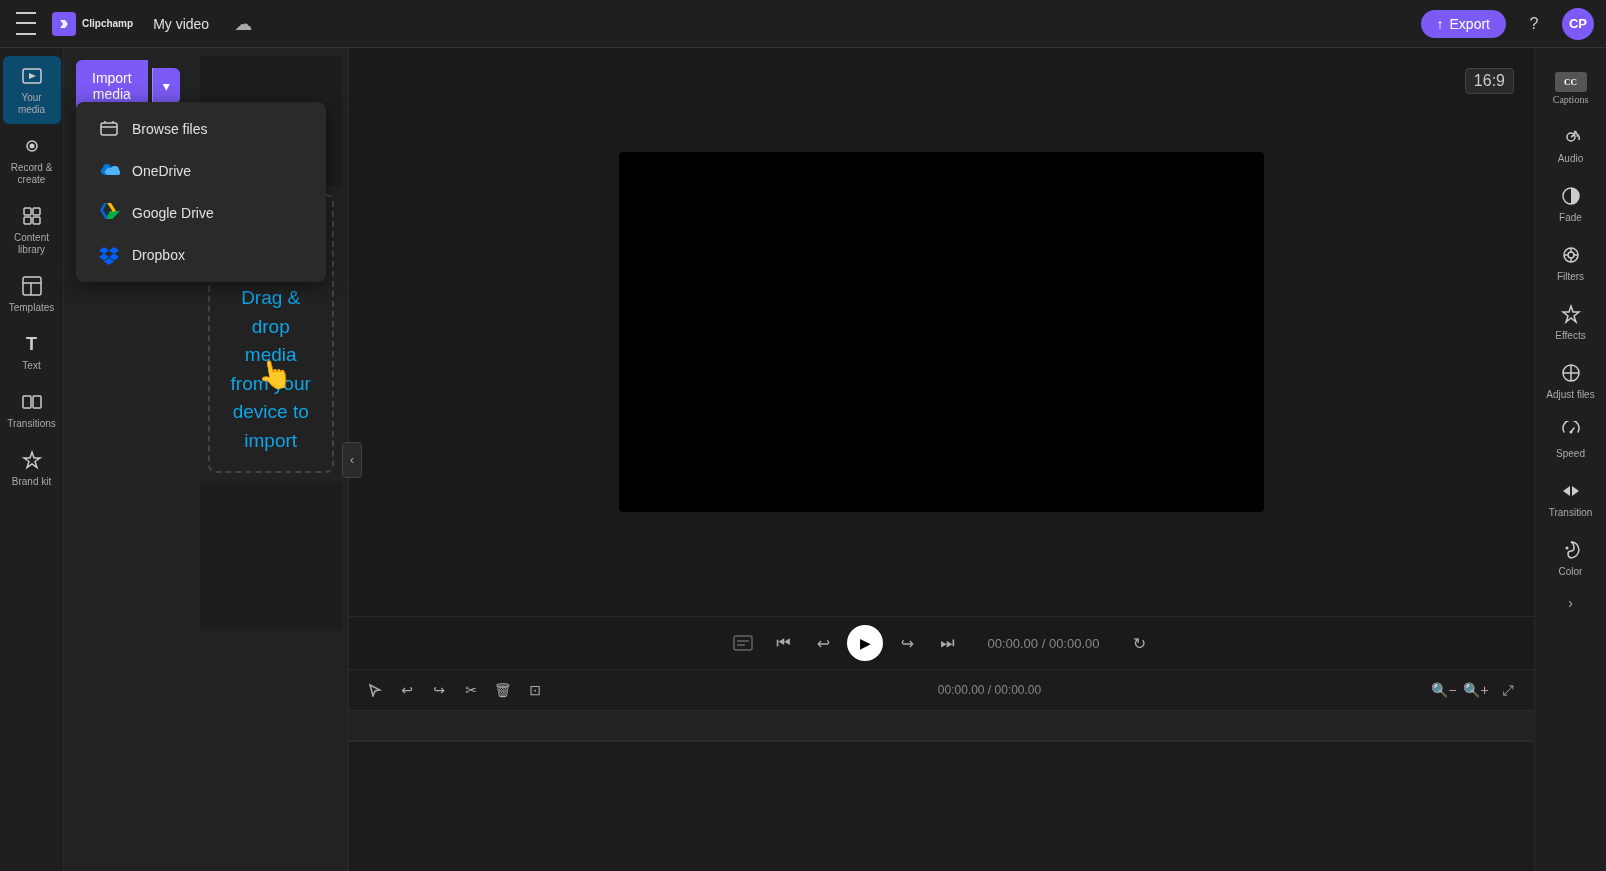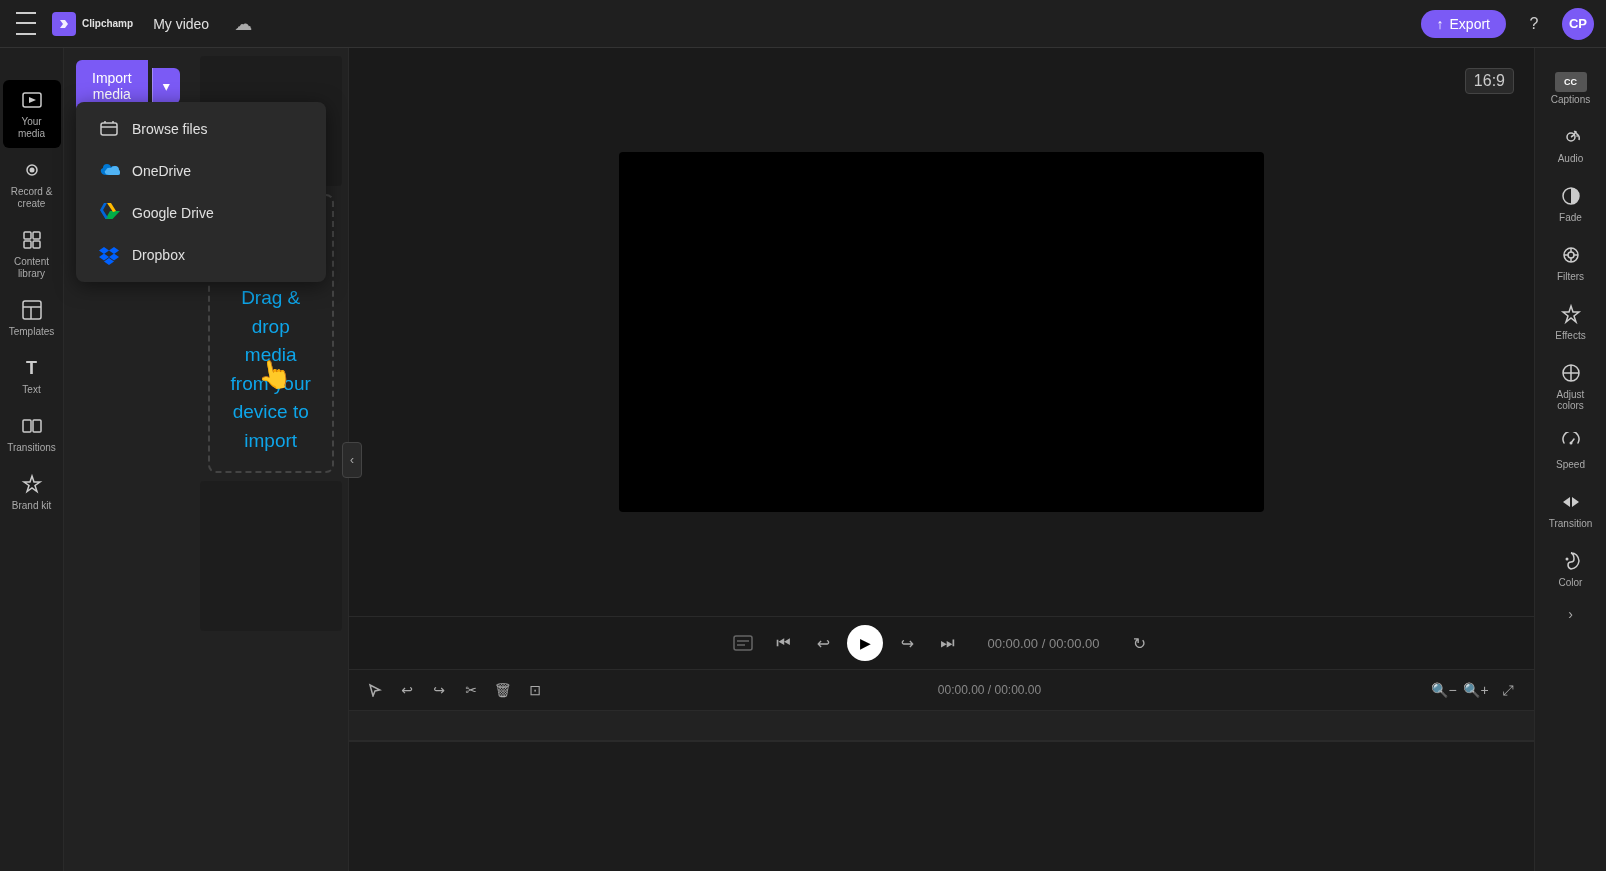--- a/index.html
+++ b/index.html
@@ -103,21 +103,21 @@
     }
     .sidebar-item {
       width: 58px;
       display: flex; flex-direction: column;
       align-items: center;
       padding: 8px 4px;
       border-radius: 6px;
       cursor: pointer;
       gap: 4px;
     }
-    .sidebar-item.active { background: #000000; margin-top: 24px; }
+    .sidebar-item.active { background: #0c4a6e; }
     .sidebar-item-icon {
       width: 24px; height: 24px;
       display: flex; align-items: center; justify-content: center;
       font-size: 18px; color: #ccc;
     }
     .sidebar-item-label {
       font-size: 10px; color: #aaa; text-align: center; line-height: 1.2;
     }
 
     
@@ -387,20 +387,21 @@
       cursor: pointer; color: #aaa; font-size: 14px; margin-bottom: 4px;
     }
 
     
     .captions-area {
       width: 64px;
       display: flex; flex-direction: column;
       align-items: center; gap: 2px;
       padding: 8px 4px;
       cursor: pointer;
+      font-family: Liberation Serif, serif;
     }
     .captions-icon {
       width: 32px; height: 20px;
       background: #555;
       border-radius: 3px;
       display: flex; align-items: center; justify-content: center;
       font-size: 9px; color: #fff; font-weight: bold;
     }
     .captions-label { font-size: 10px; color: #aaa; }
   </style>
@@ -679,21 +680,21 @@
     </div>
 
     <div class="right-sidebar-item">
       <div class="right-sidebar-icon">
         <svg width="22" height="22" viewBox="0 0 22 22" fill="none">
           <circle cx="11" cy="11" r="8" stroke="#ccc" stroke-width="1.5" fill="none"></circle>
           <line x1="11" y1="3" x2="11" y2="19" stroke="#ccc" stroke-width="1.5"></line>
           <line x1="3" y1="11" x2="19" y2="11" stroke="#ccc" stroke-width="1.5"></line>
         </svg>
       </div>
-      <span class="right-sidebar-label">Adjust colors</span>
+      <span class="right-sidebar-label">Adjust files</span>
     </div>
 
     <div class="right-sidebar-item">
       <div class="right-sidebar-icon">
         <svg width="22" height="22" viewBox="0 0 22 22" fill="none">
           <path d="M4 11 A8 8 0 1 1 18 11" stroke="#ccc" stroke-width="1.5" fill="none" stroke-linecap="round"></path>
           <path d="M11 11 L14 7" stroke="#ccc" stroke-width="1.5" stroke-linecap="round"></path>
           <circle cx="11" cy="11" r="1.5" fill="#ccc"></circle>
         </svg>
       </div>

